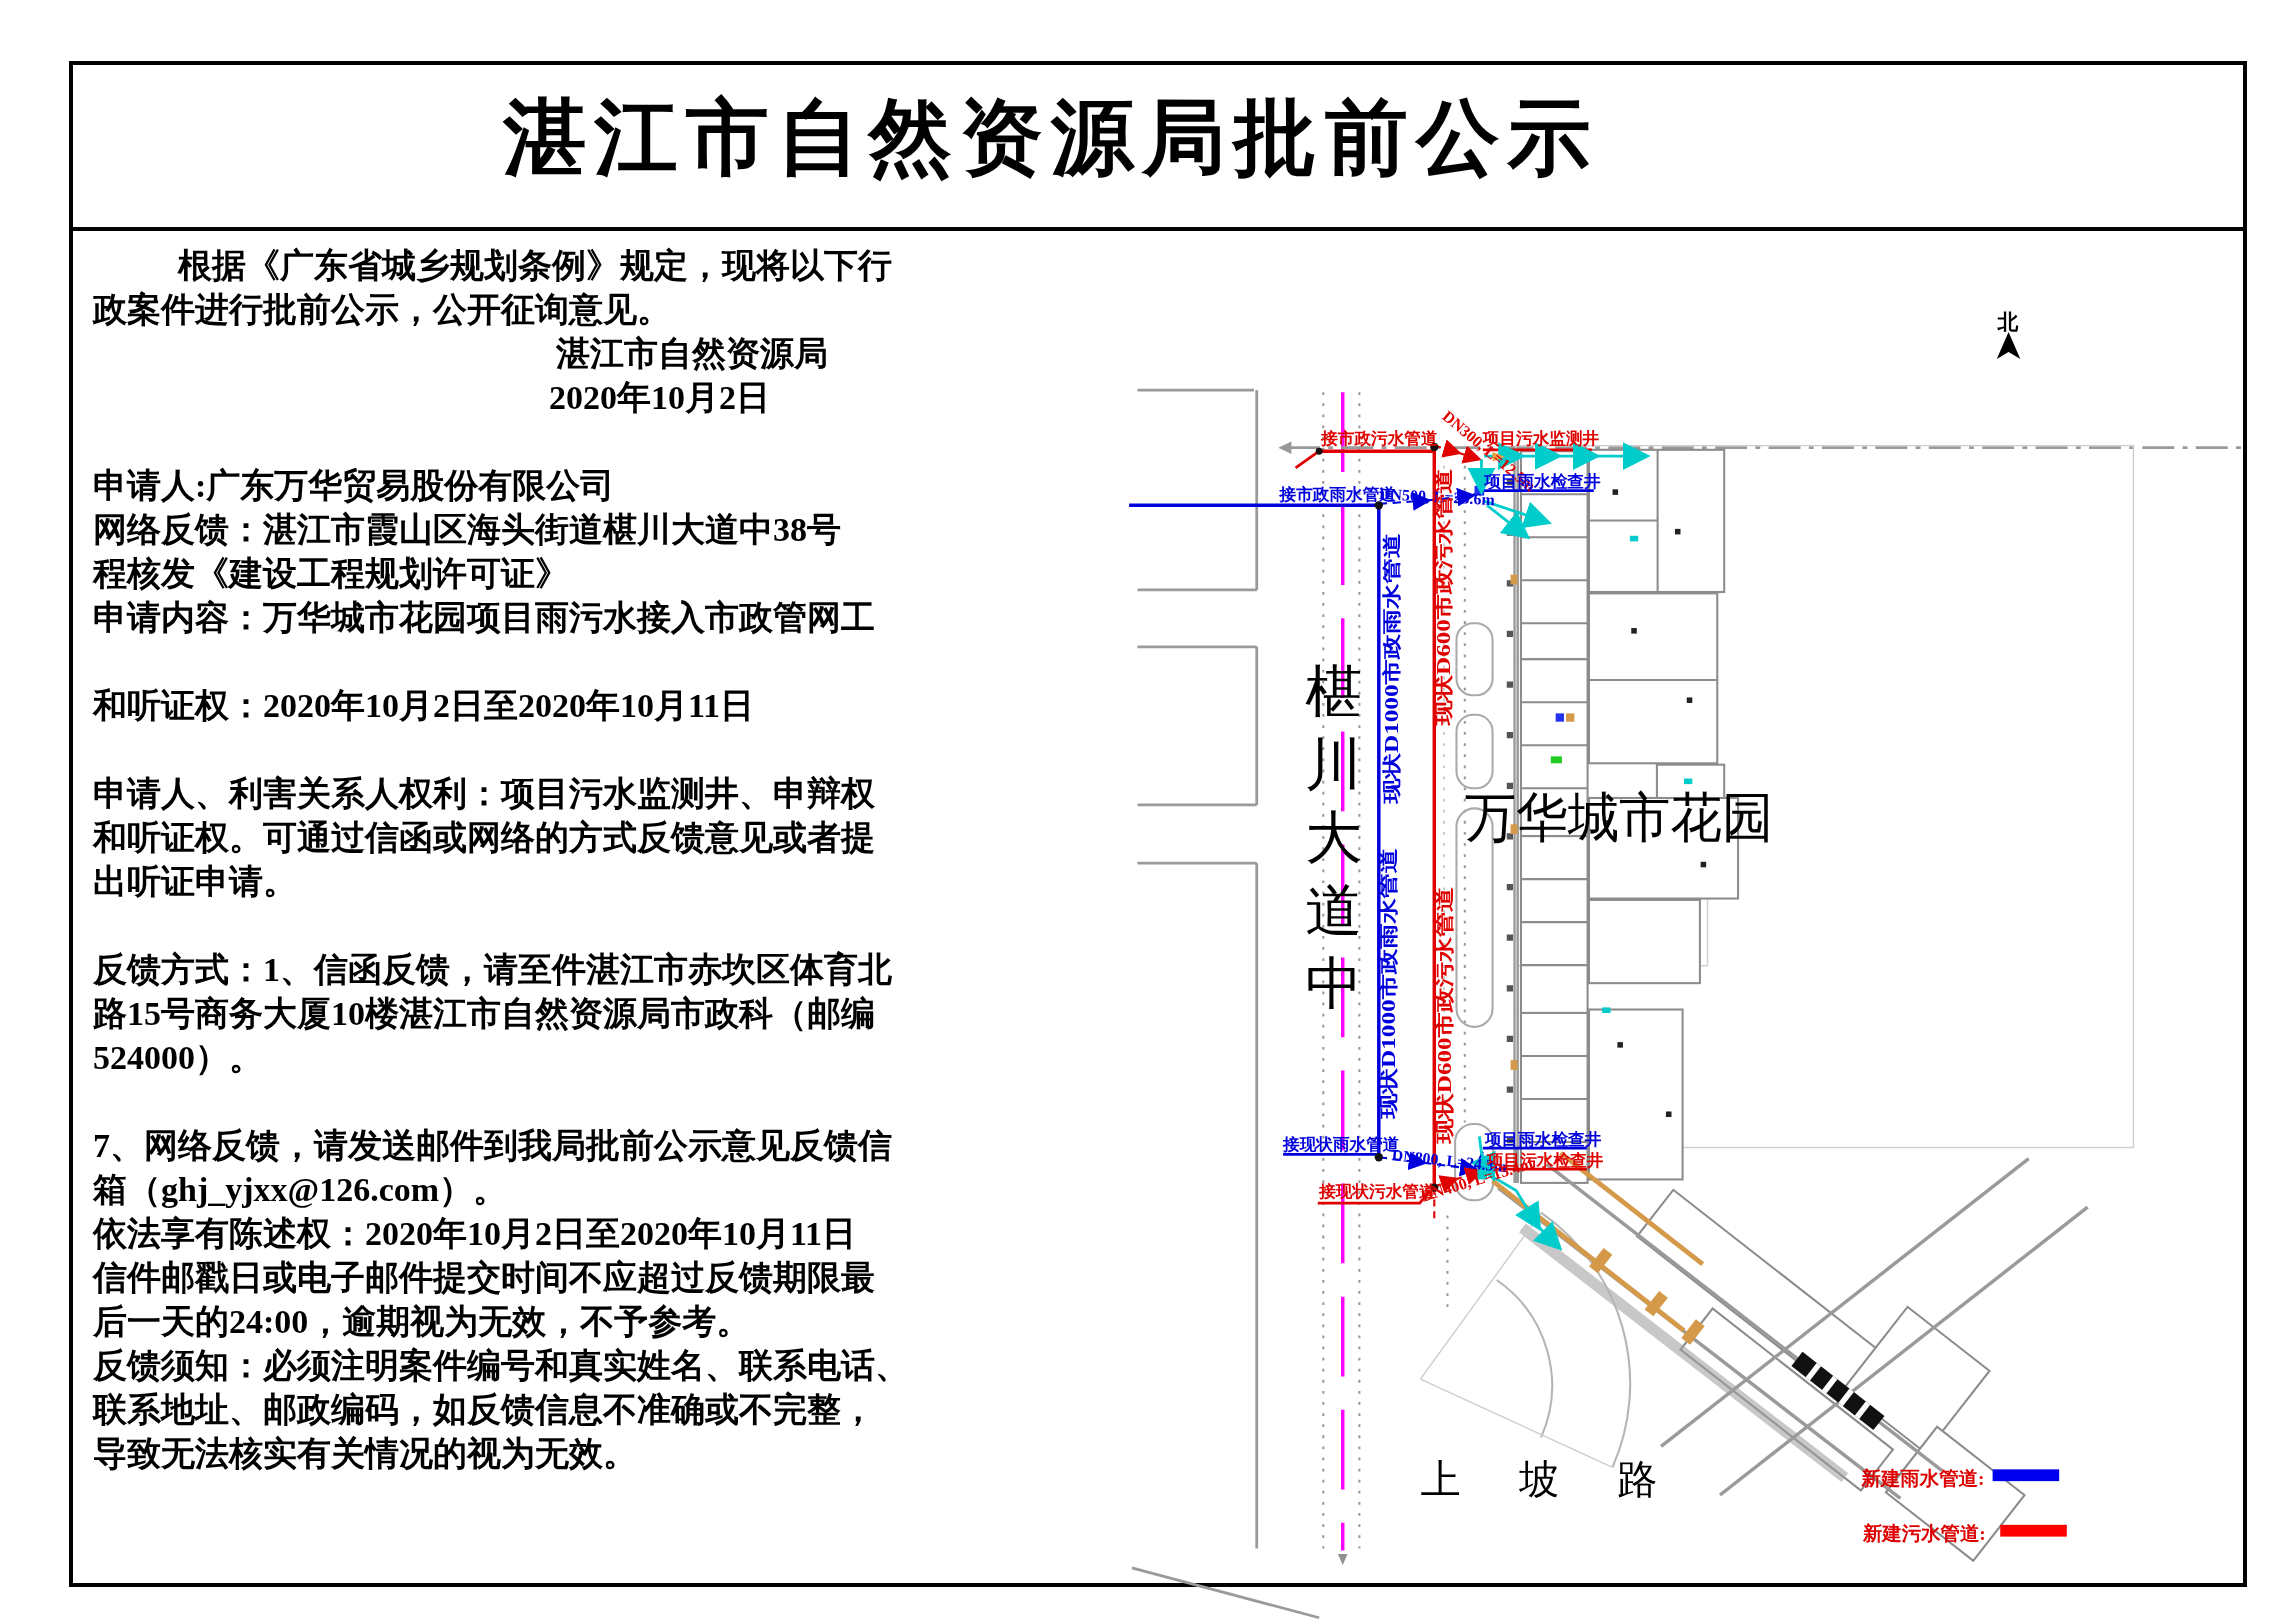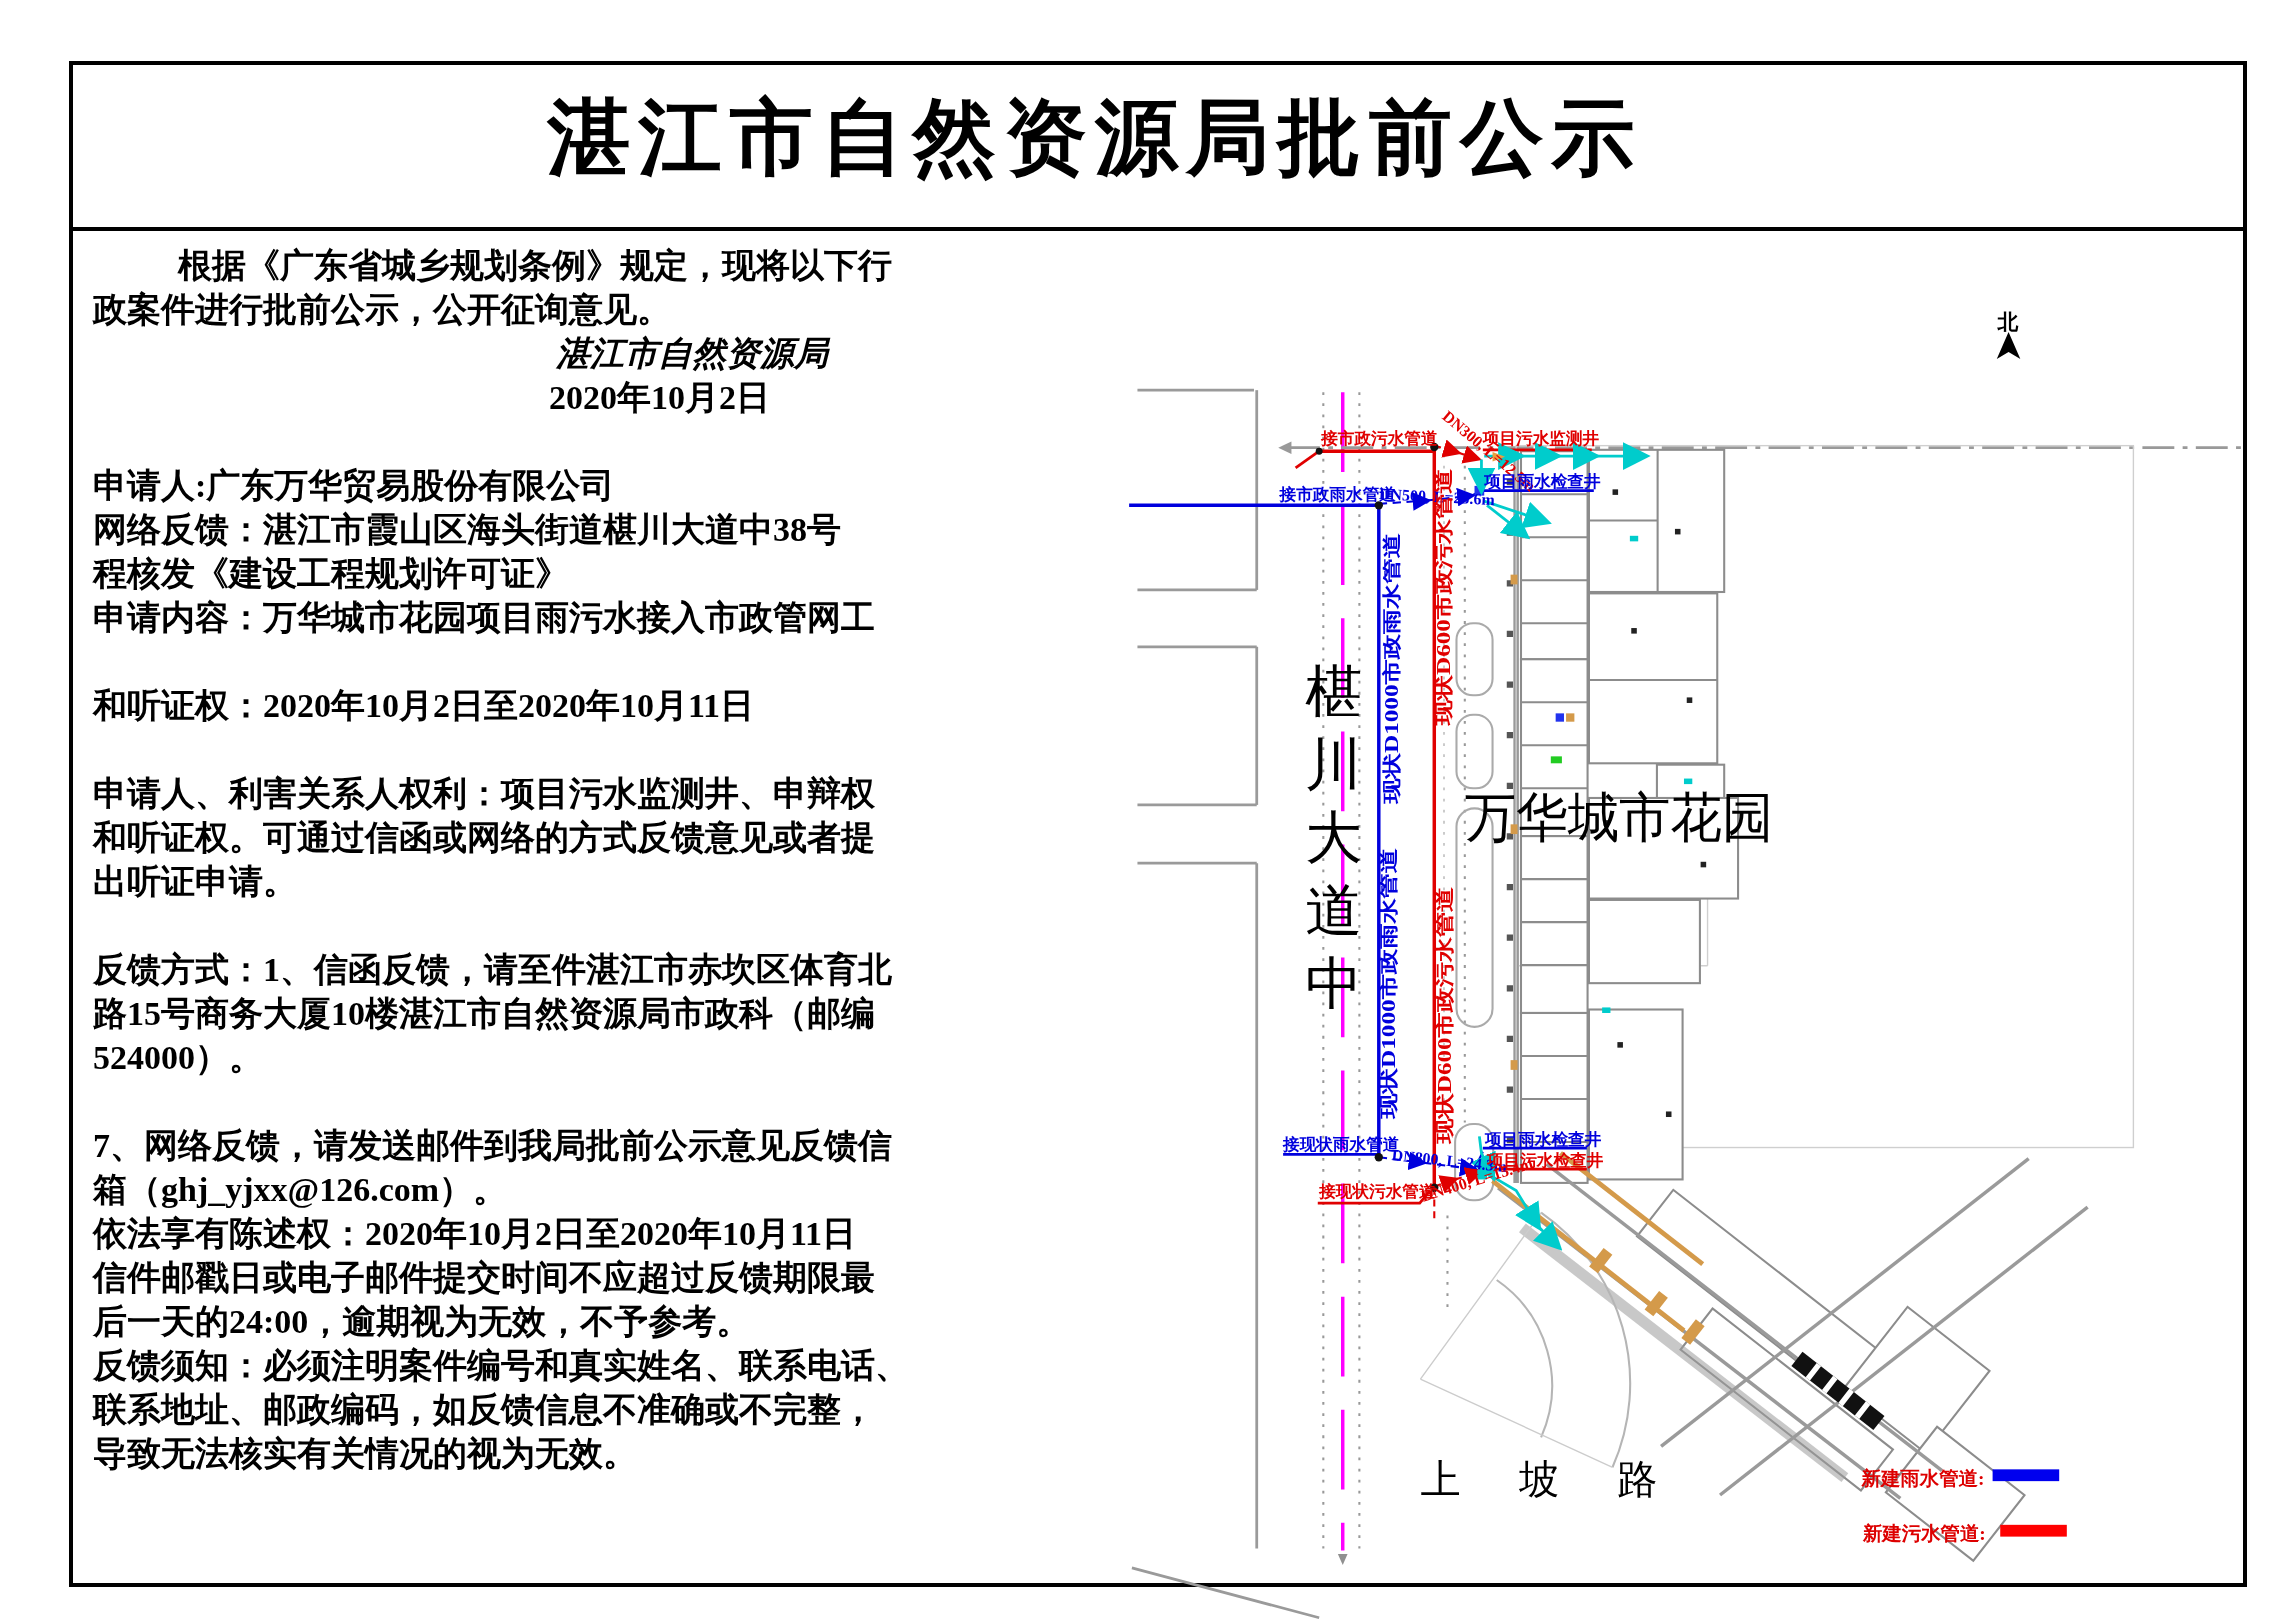--- a/index.html
+++ b/index.html
@@ -2,27 +2,27 @@
 <html style="font-size:11px"><head>
 <meta charset="utf-8">
 <style>
   html,body{margin:0;padding:0;background:#fff;}
   .page{position:relative;width:2295px;height:1623px;background:#fff;overflow:hidden;
         font-family:"Liberation Serif",serif;color:#000;}
   .frame{position:absolute;left:69px;top:61px;width:2178px;height:1526px;
          border:4.9px solid #000;box-sizing:border-box;}
   .title-sep{position:absolute;left:69px;top:227px;width:2178px;height:4.2px;background:#000;}
   .doc-title{position:absolute;left:69px;top:83px;width:1964px;text-align:center;
-             font-size:83px;font-weight:bold;letter-spacing:8.3px;white-space:nowrap;margin-left:44px;}
+             font-size:83px;font-weight:bold;letter-spacing:8.3px;white-space:nowrap;}
   .textcol{position:absolute;left:93px;top:244px;width:1041px;font-size:34px;font-weight:bold;
            white-space:nowrap;}
   .textcol .ln{height:44px;line-height:44px;}
   .textcol .sp{height:44px;}
   .textcol .indent{padding-left:85px;}
-  .textcol .sig{padding-left:463px;font-style:italic;}
+  .textcol .sig{padding-left:463px;}
   .textcol .sigdate{padding-left:456px;}
   svg{position:absolute;left:0;top:0;}
   svg text{font-family:"Liberation Serif",serif;}
   .lblr{fill:#e00000;font-size:24px;font-weight:bold;}
   .lblb{fill:#0000dd;font-size:24px;font-weight:bold;}
   .dn{font-size:23px;font-weight:bold;}
   .vpipe{font-size:27px;font-weight:bold;}
   .roadname{font-size:82px;fill:#000;}
   .proj{font-size:78px;fill:#000;}
   .bumproad{font-size:58px;fill:#000;letter-spacing:84px;}

